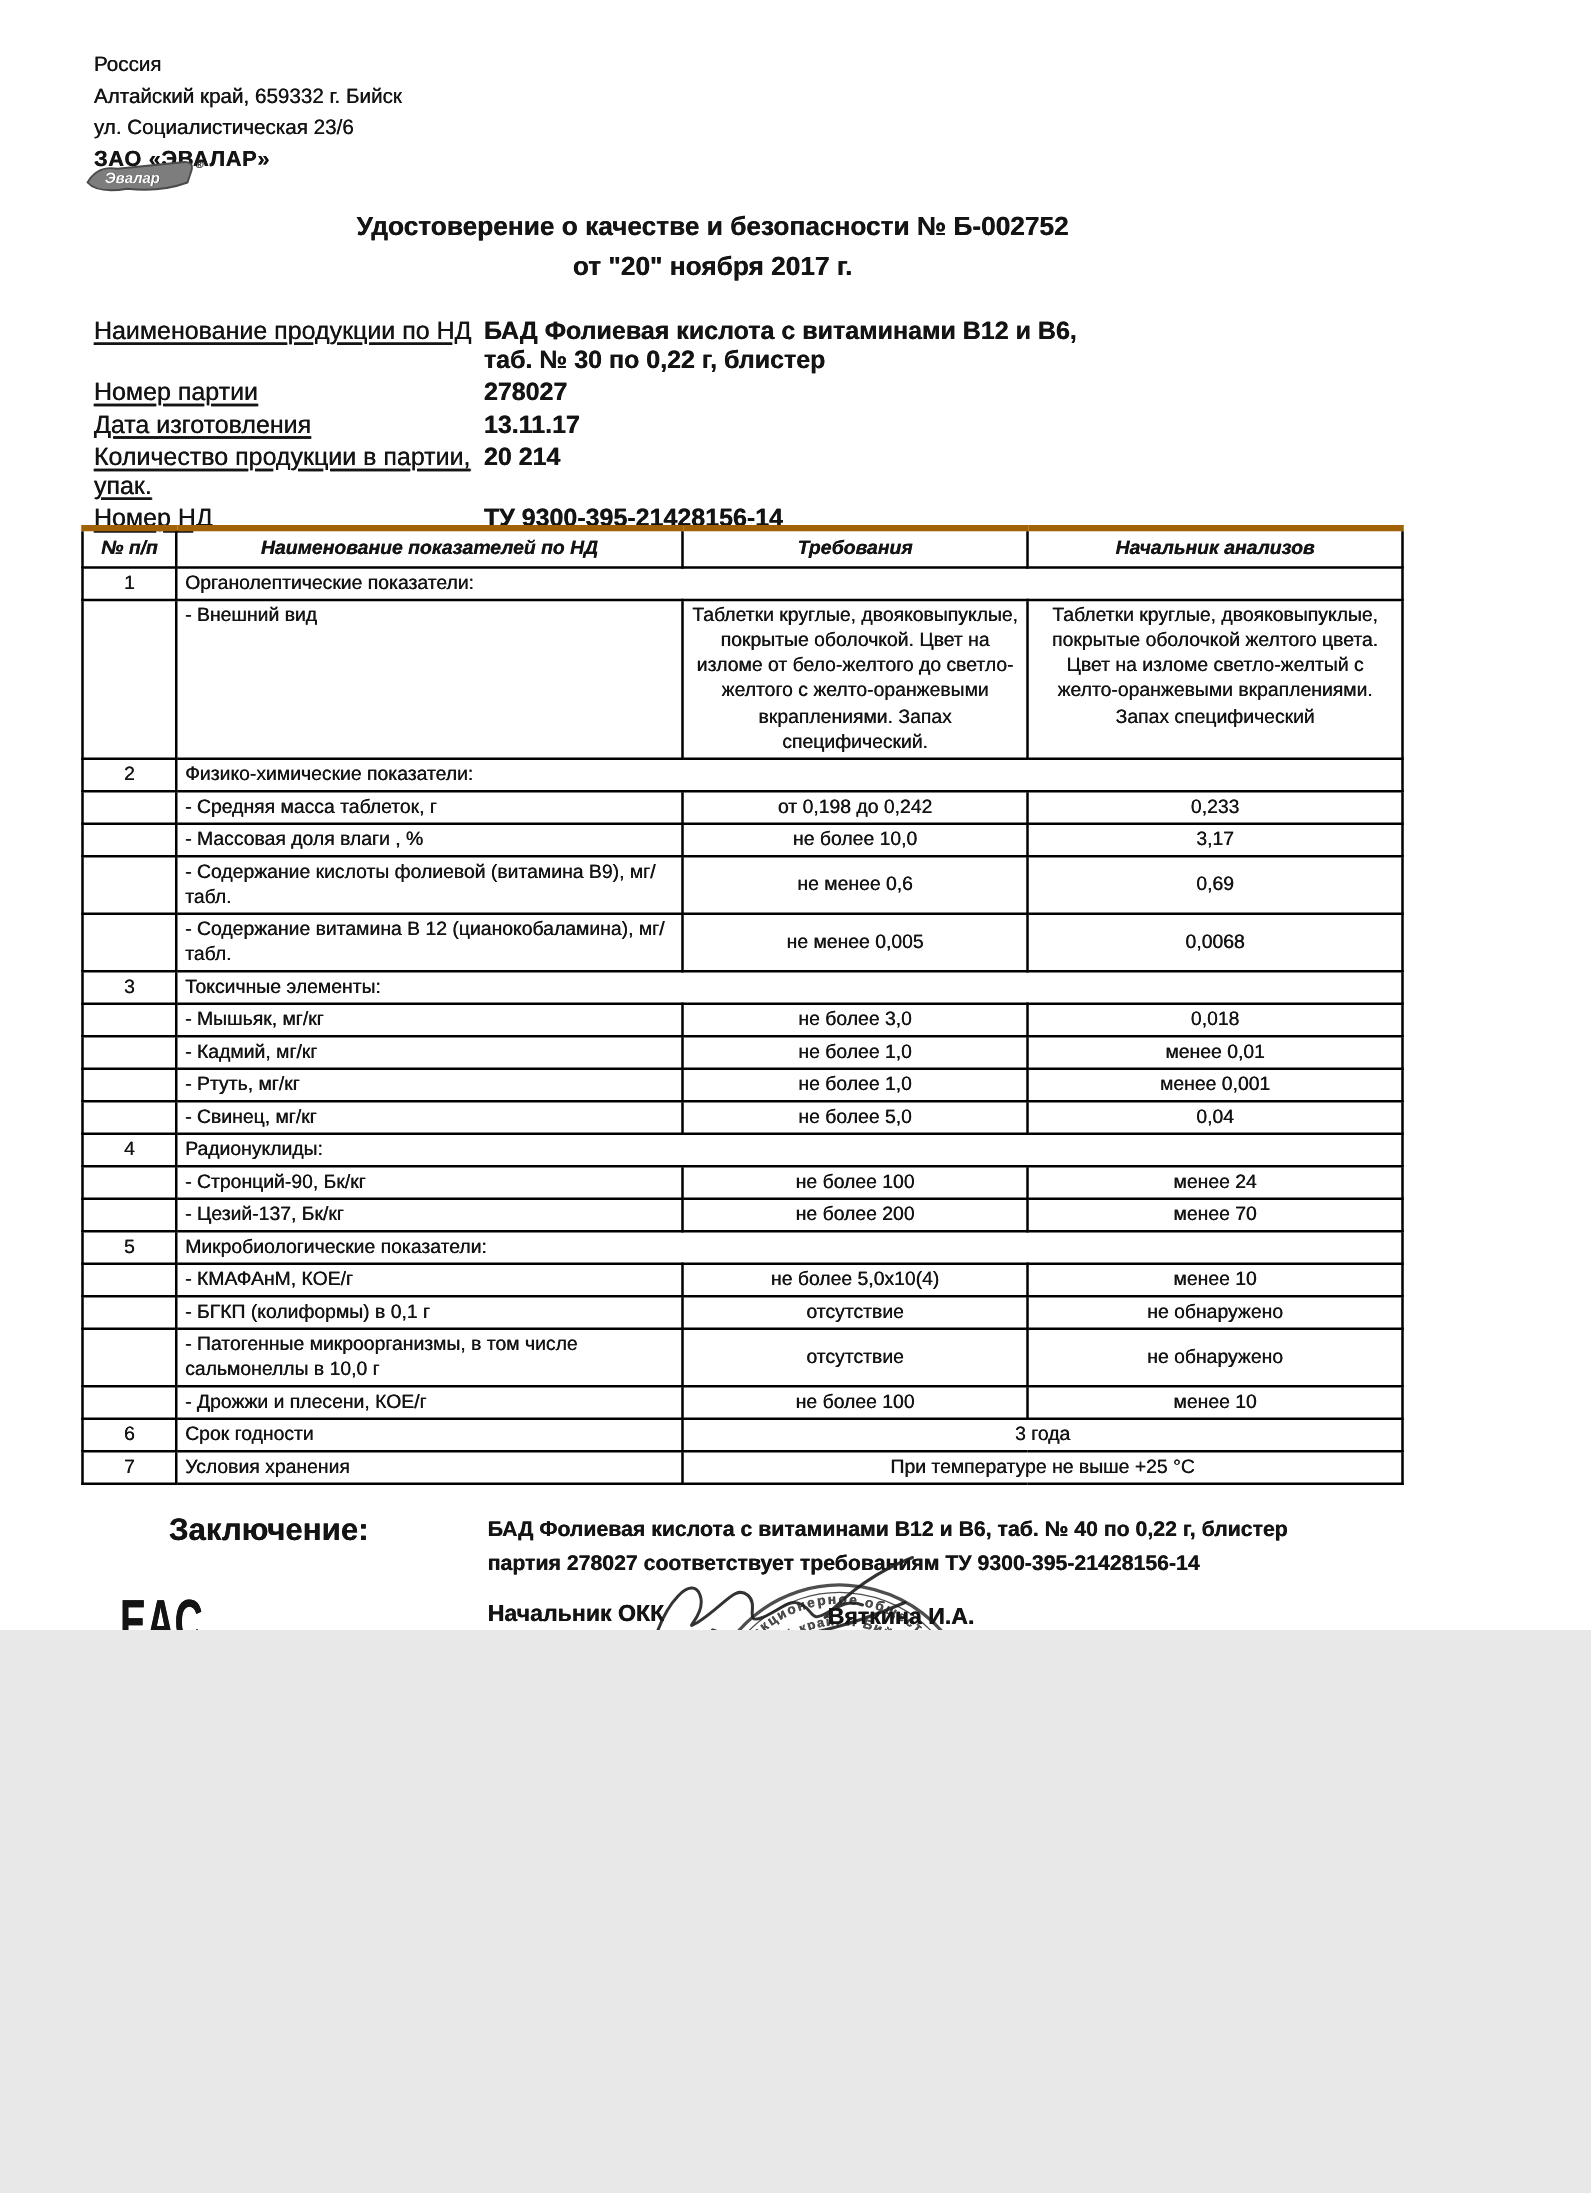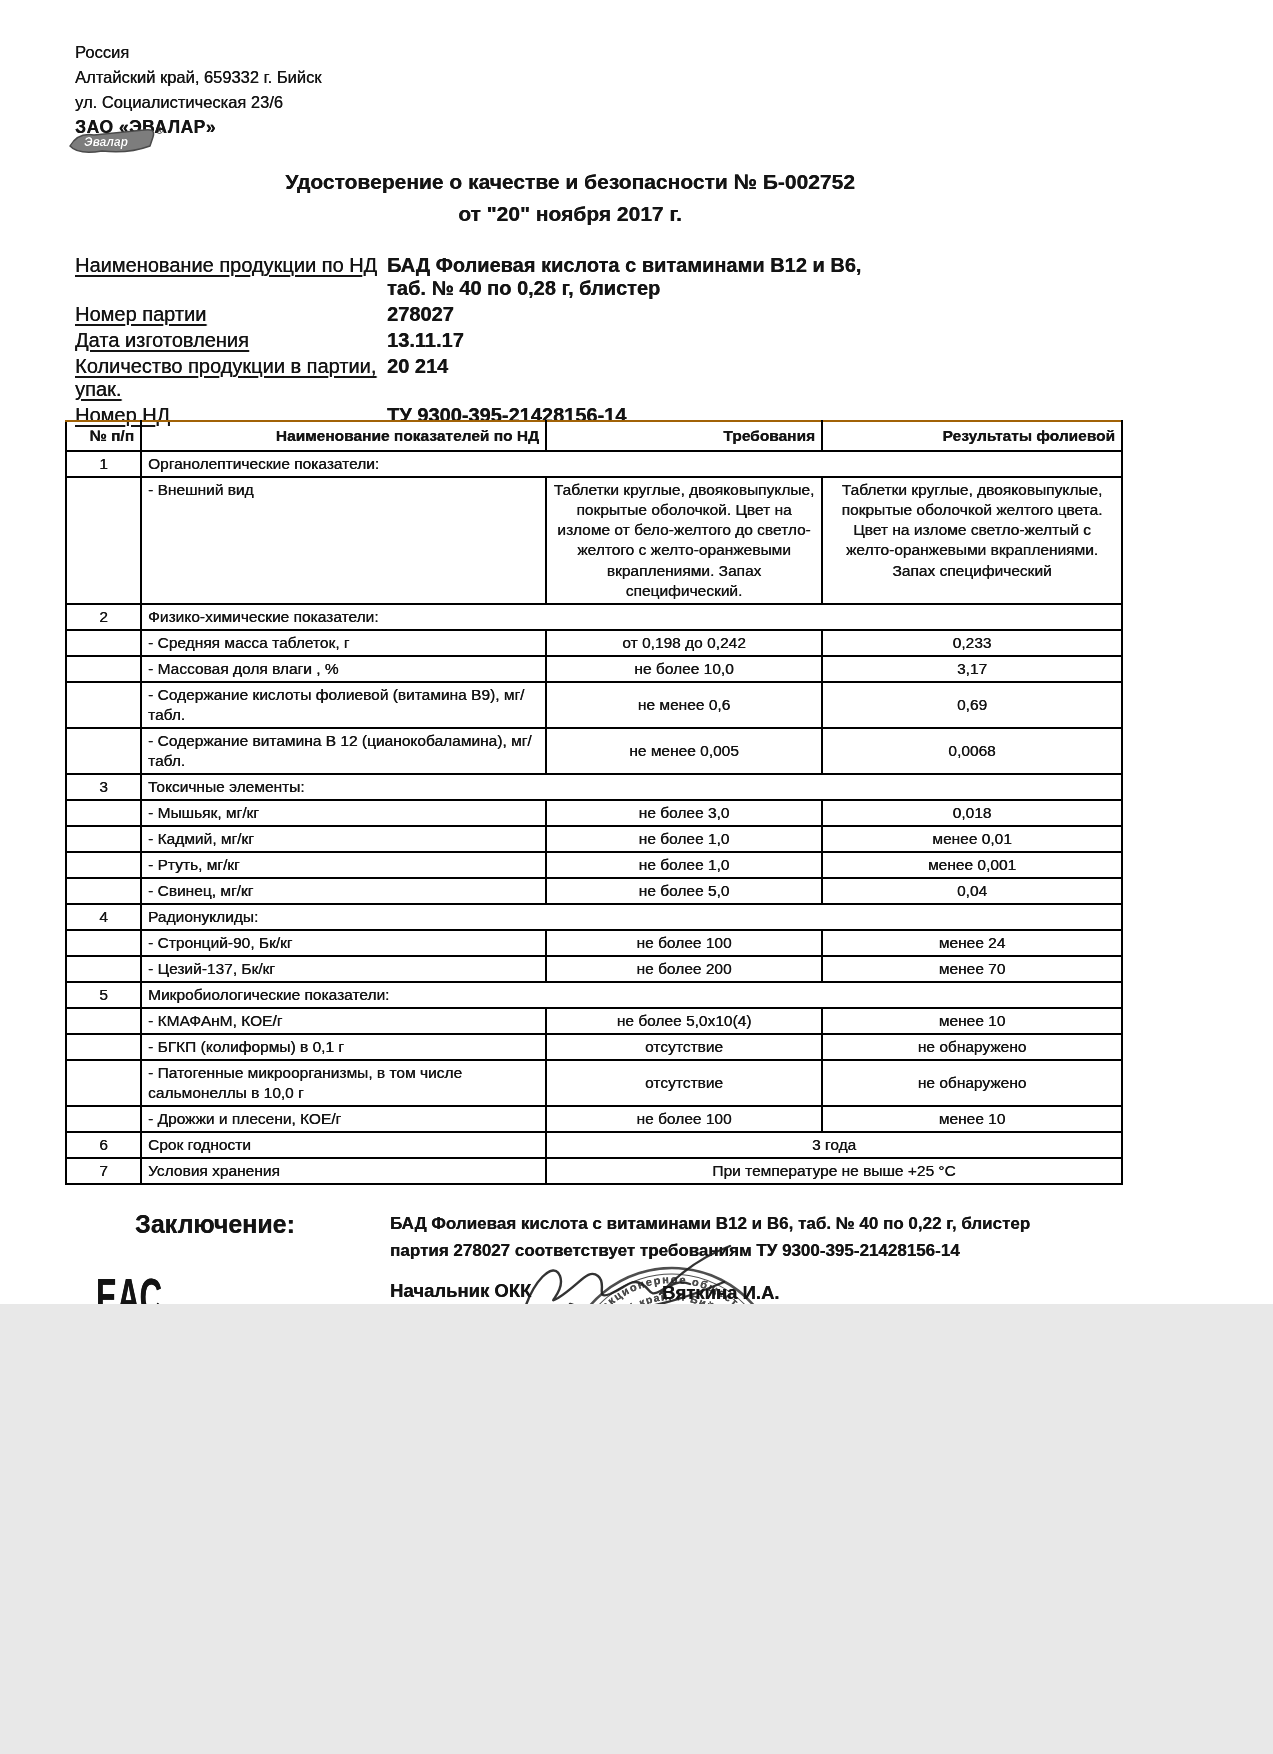--- a/index.html
+++ b/index.html
@@ -15,21 +15,21 @@
   
   .title{position:absolute;left:0;top:166px;width:1140px;text-align:center;font-weight:700;font-size:21px;line-height:32px;}
   
   .fields{position:absolute;left:75px;top:254px;width:1060px;font-size:20px;}
   .frow{display:flex;margin-bottom:3px;line-height:23px;}
   .flabel{width:312px;flex:none;text-decoration:underline;text-underline-offset:3px;}
   .fvalue{font-weight:700;}
   
   .spec{position:absolute;left:65px;top:420px;width:1056px;border-collapse:collapse;table-layout:fixed;font-size:15.5px;}
   .spec th,.spec td{border:2px solid #000;padding:2px 6px;vertical-align:middle;overflow:hidden;}
-  .spec thead th{font-weight:700;text-align:right;height:24px;border-top:2px solid #a16207;}
+  .spec thead th{font-style:italic;font-weight:700;text-align:center;height:24px;border-top:5px solid #a16207;}
   .spec tr{height:26px;}
   .spec td.num{text-align:center;}
   .spec td.name{text-align:left;line-height:1.25;}
   .spec td.req,.spec td.res{text-align:center;line-height:1.25;}
   .spec tr.tall{height:120px;}
   .spec tr.tall td{vertical-align:top;line-height:1.3;}
   .spec tr.two{height:46px;}
   
   .concl-label{position:absolute;left:135px;top:1210px;font-size:25px;font-weight:700;}
   .concl-text{position:absolute;left:390px;top:1210px;width:690px;font-size:17px;font-weight:700;line-height:27px;}
@@ -67,21 +67,21 @@
   <div class="title">
     <div>Удостоверение о качестве и безопасности № Б-002752</div>
     <div>от "20" ноября 2017 г.</div>
   </div>
 
   <div class="fields">
     <div class="frow">
       <span class="flabel">Наименование продукции по НД</span>
       <span class="fvalue">
         <div>БАД  Фолиевая кислота с витаминами В12 и В6,</div>
-        <div>таб. № 40 по 0,28 г, блистер</div>
+        <div>таб. № 30 по 0,22 г, блистер</div>
       </span>
     </div>
     <div class="frow">
       <span class="flabel">Номер партии</span>
       <span class="fvalue">278027</span>
     </div>
     <div class="frow">
       <span class="flabel">Дата изготовления</span>
       <span class="fvalue">13.11.17</span>
     </div>
@@ -100,21 +100,21 @@
         <col style="width:75px">
         <col style="width:405px">
         <col style="width:276px">
         <col style="width:300px">
       </colgroup>
     <thead>
       <tr>
         <th>№ п/п</th>
         <th>Наименование показателей по НД</th>
         <th>Требования</th>
-        <th>Результаты фолиевой</th>
+        <th>Начальник анализов</th>
       </tr>
     </thead>
     <tbody>
       <tr>
           <td class="num">1</td>
           <td class="name" colspan="3">Органолептические показатели:</td>
         </tr>
       <tr class="tall">
           <td class="num"></td>
           <td class="name">- Внешний вид</td>

